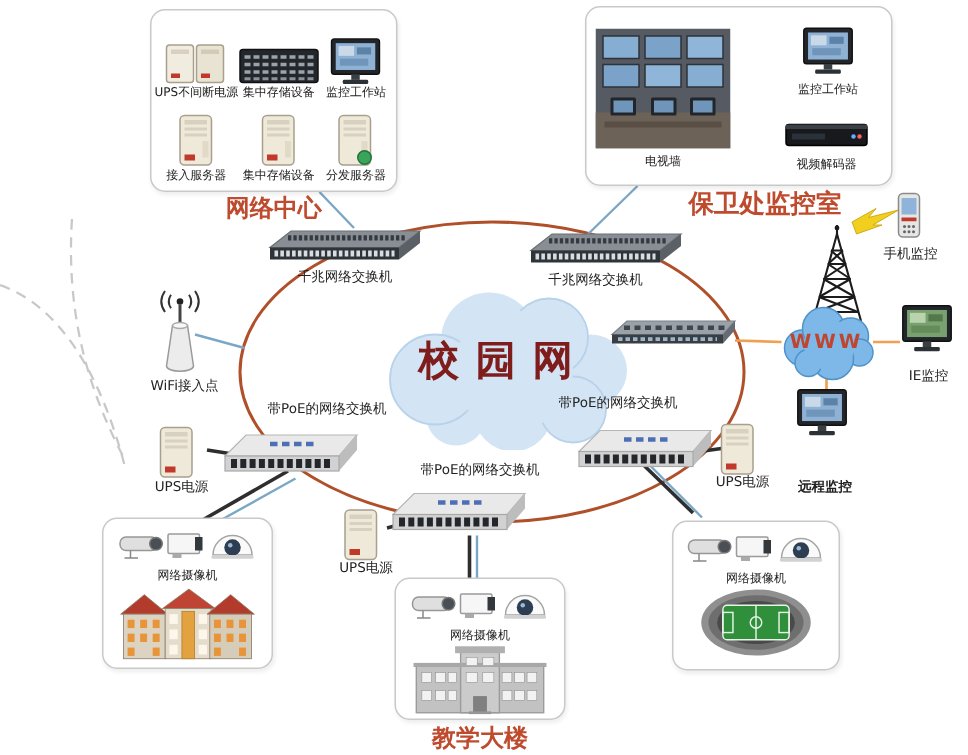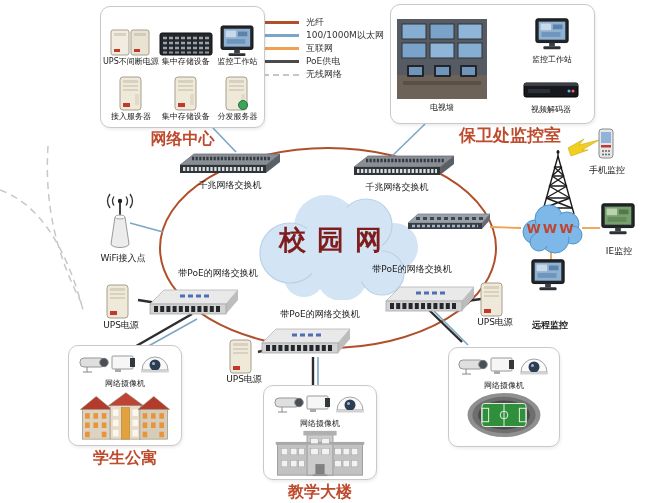--- a/index.html
+++ b/index.html
@@ -54,42 +54,20 @@
       <line x1="138" y1="300" x2="170" y2="305"></line>
       <line x1="192" y1="314" x2="131" y2="349"></line>
       <line x1="258" y1="352" x2="288" y2="344"></line>
       <line x1="313" y1="357" x2="313" y2="388"></line>
       <line x1="452" y1="303" x2="481" y2="299"></line>
       <line x1="428" y1="309" x2="462" y2="342"></line>
     </g>
     <polygon points="568,148 584,139 579,145 599,140 582,150 588,150 571,156" fill="#f2cf1f" stroke="#caa60e" stroke-width="0.6"></polygon>
   </svg>
 
-  <div class="legend">
-    <div class="lrow">
-      <span class="lswatch" style="border-top: 3px solid rgb(176, 80, 42);"></span>
-      <span class="llabel">光纤</span>
-    </div>
-    <div class="lrow">
-      <span class="lswatch" style="border-top: 3px solid rgb(123, 167, 199);"></span>
-      <span class="llabel">100/1000M以太网</span>
-    </div>
-    <div class="lrow">
-      <span class="lswatch" style="border-top: 3px solid rgb(240, 160, 80);"></span>
-      <span class="llabel">互联网</span>
-    </div>
-    <div class="lrow">
-      <span class="lswatch" style="border-top: 3px solid rgb(74, 74, 74);"></span>
-      <span class="llabel">PoE供电</span>
-    </div>
-    <div class="lrow">
-      <span class="lswatch" style="border-top: 2px dashed rgb(198, 198, 198);"></span>
-      <span class="llabel">无线网络</span>
-    </div>
-  </div>
 
   <div class="panel" style="left:100px;top:6px;width:165px;height:122px;">
     <div class="dev-grid">
       <div class="dev">
         <svg width="42" height="30" viewBox="0 0 42 30">
           <rect x="1" y="3" width="18" height="25" rx="2" fill="#f1ece0" stroke="#a89f8d"></rect>
           <rect x="21" y="3" width="18" height="25" rx="2" fill="#e9e3d4" stroke="#a89f8d"></rect>
           <rect x="4" y="6" width="12" height="3" fill="#d9d1bf"></rect>
             <rect x="24" y="6" width="12" height="3" fill="#d3cab7"></rect>
           <rect x="4" y="22" width="6" height="3" fill="#c0392b"></rect>
@@ -418,21 +396,20 @@
           <rect x="37" y="22" width="6" height="7"></rect>
             <rect x="58" y="22" width="6" height="7"></rect>
           <rect x="37" y="33" width="6" height="7"></rect>
             <rect x="58" y="33" width="6" height="7"></rect>
           <rect x="37" y="44" width="6" height="7"></rect>
             <rect x="58" y="44" width="6" height="7"></rect>
         </g>
       </svg>
     </div>
   </div>
-  <div class="sec-title" style="left:68px;top:448px;width:114px;font-size:16px;">学生公寓</div>
 
   <div class="panel" style="left:263px;top:385px;width:114px;height:95px;">
     <div class="site-inner">
       <svg width="92" height="30" viewBox="0 0 92 30">
         <rect x="1" y="9" width="25" height="9" rx="4" fill="#dfdfdf" stroke="#979797"></rect>
         <circle cx="25" cy="13.5" r="4.2" fill="#4a4f55" stroke="#777"></circle>
         <path d="M8,18 L8,23 M4,23 L13,23" stroke="#888" fill="none"></path>
         <rect x="33" y="7" width="21" height="13" rx="1" fill="#f6f6f6" stroke="#9a9a9a"></rect>
         <rect x="51" y="9" width="5" height="9" fill="#33383d"></rect>
           <rect x="36" y="20" width="6" height="3" fill="#aaa"></rect>

